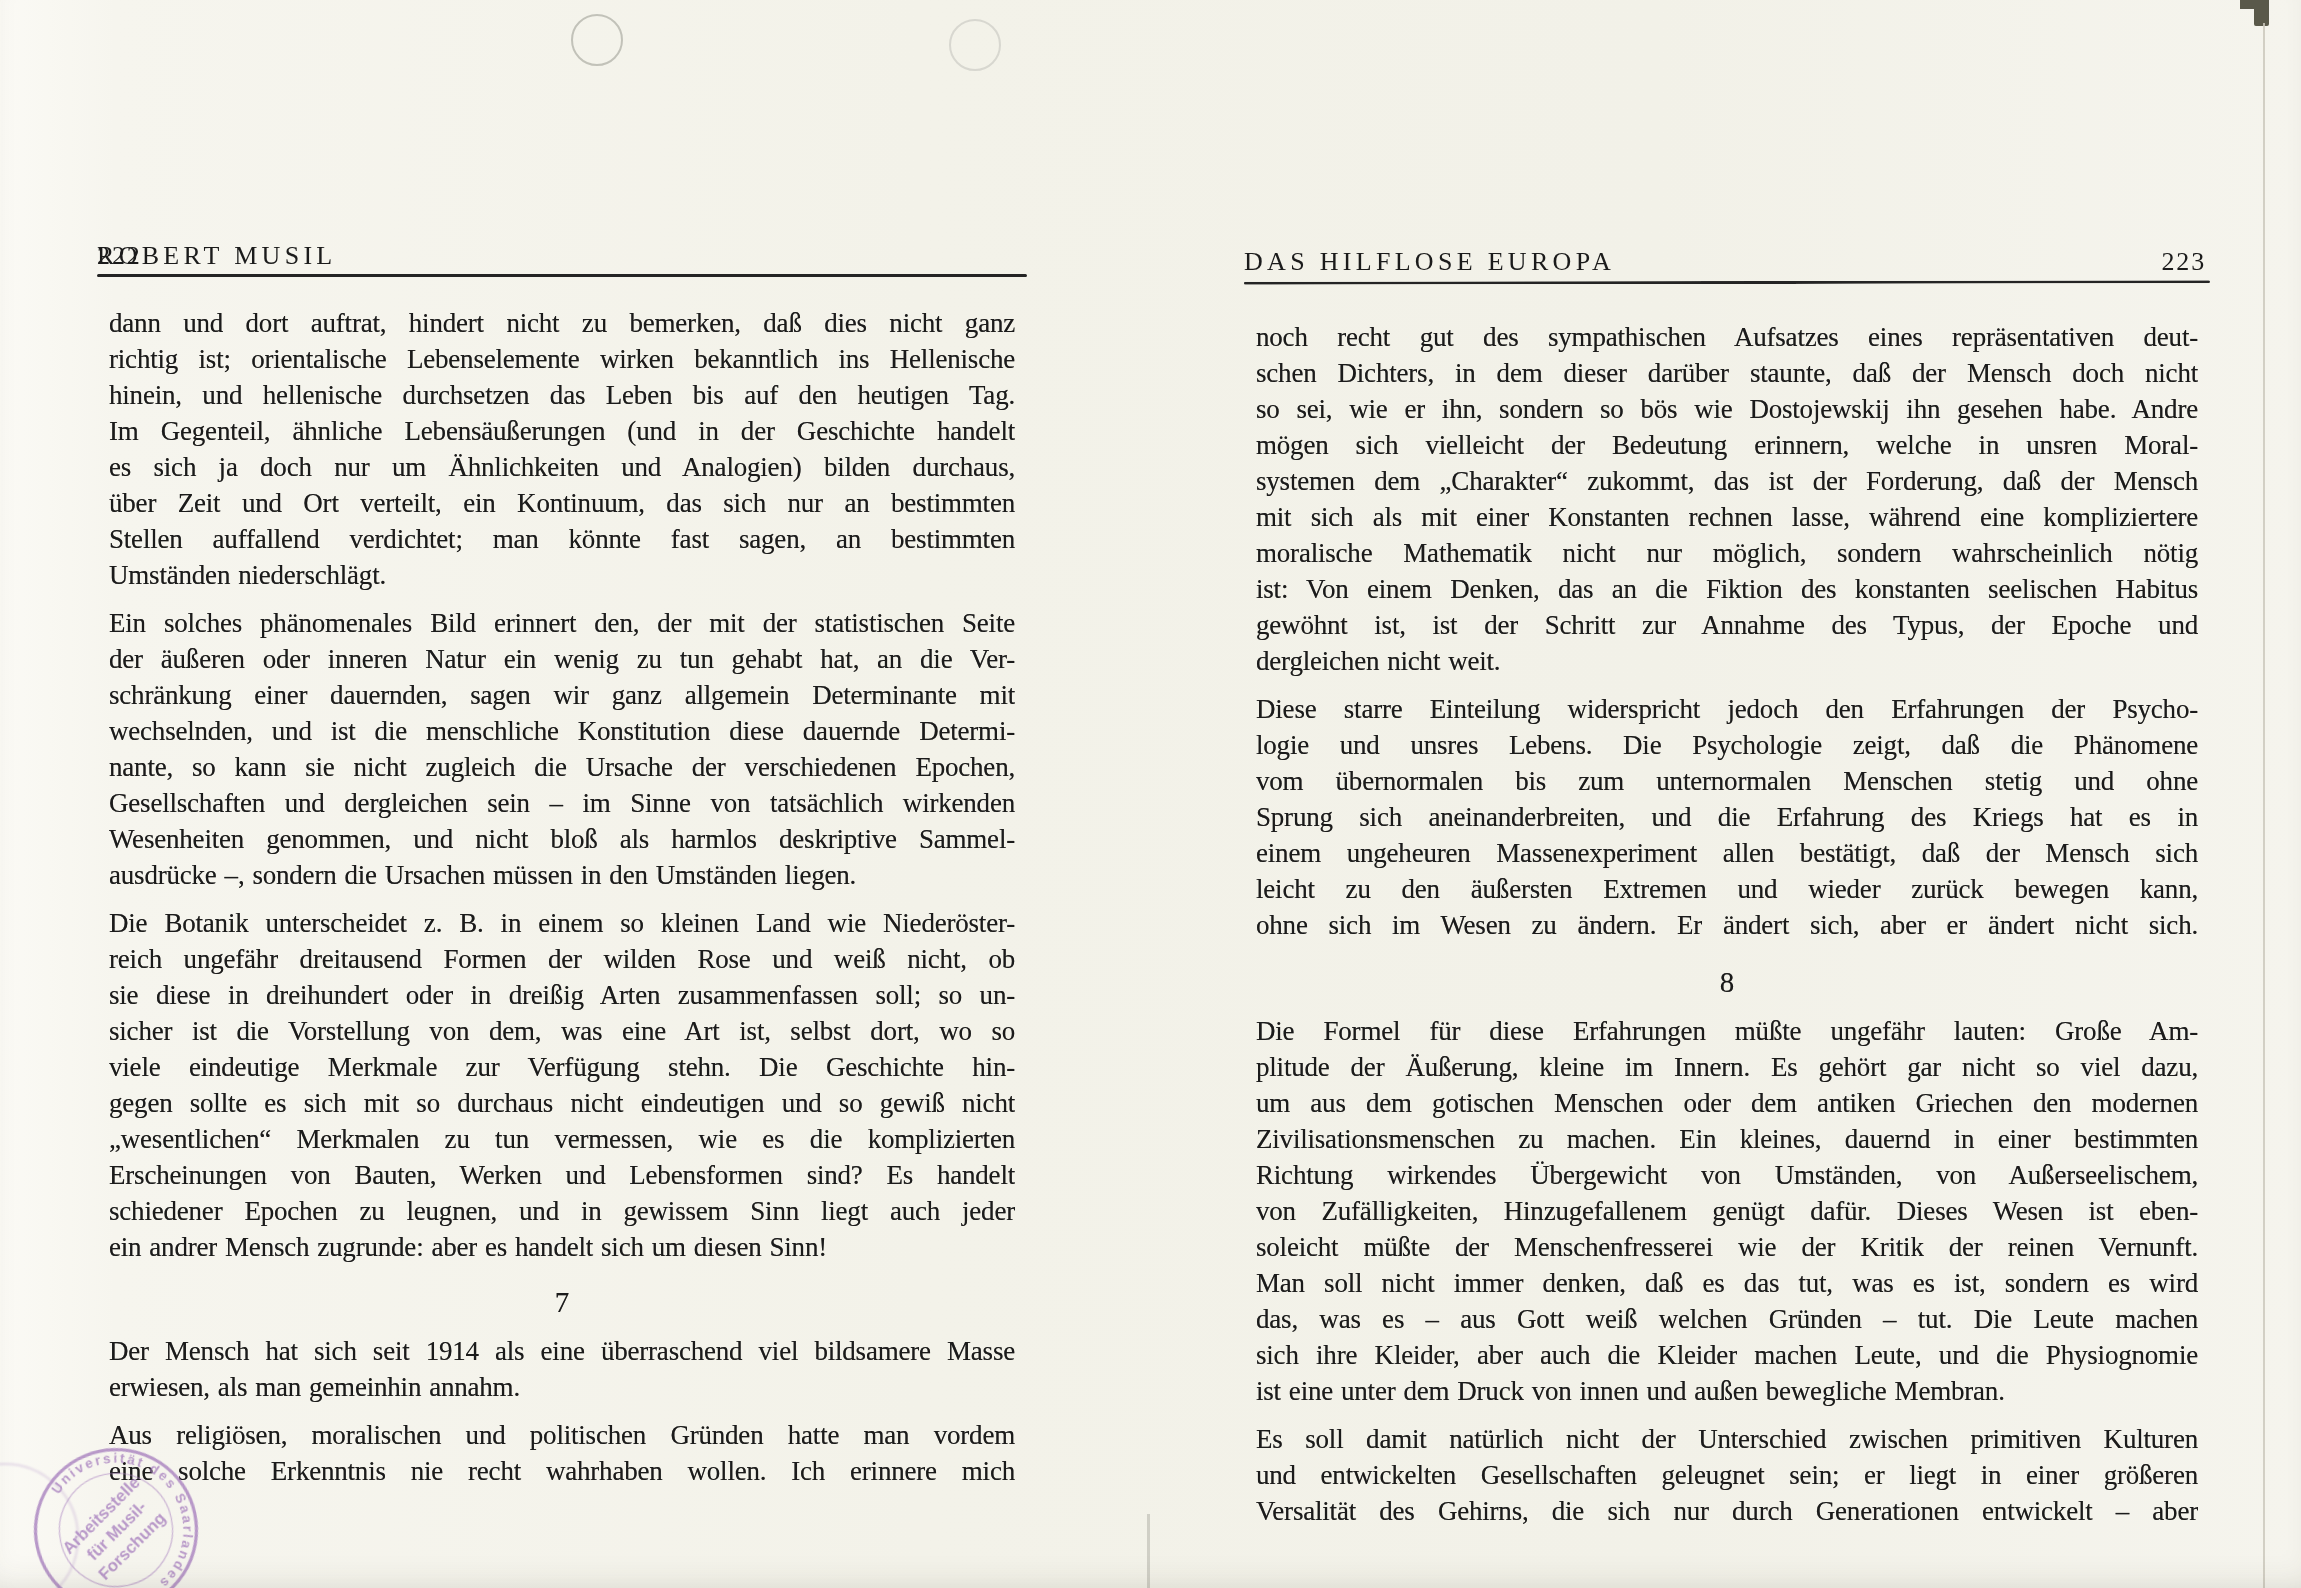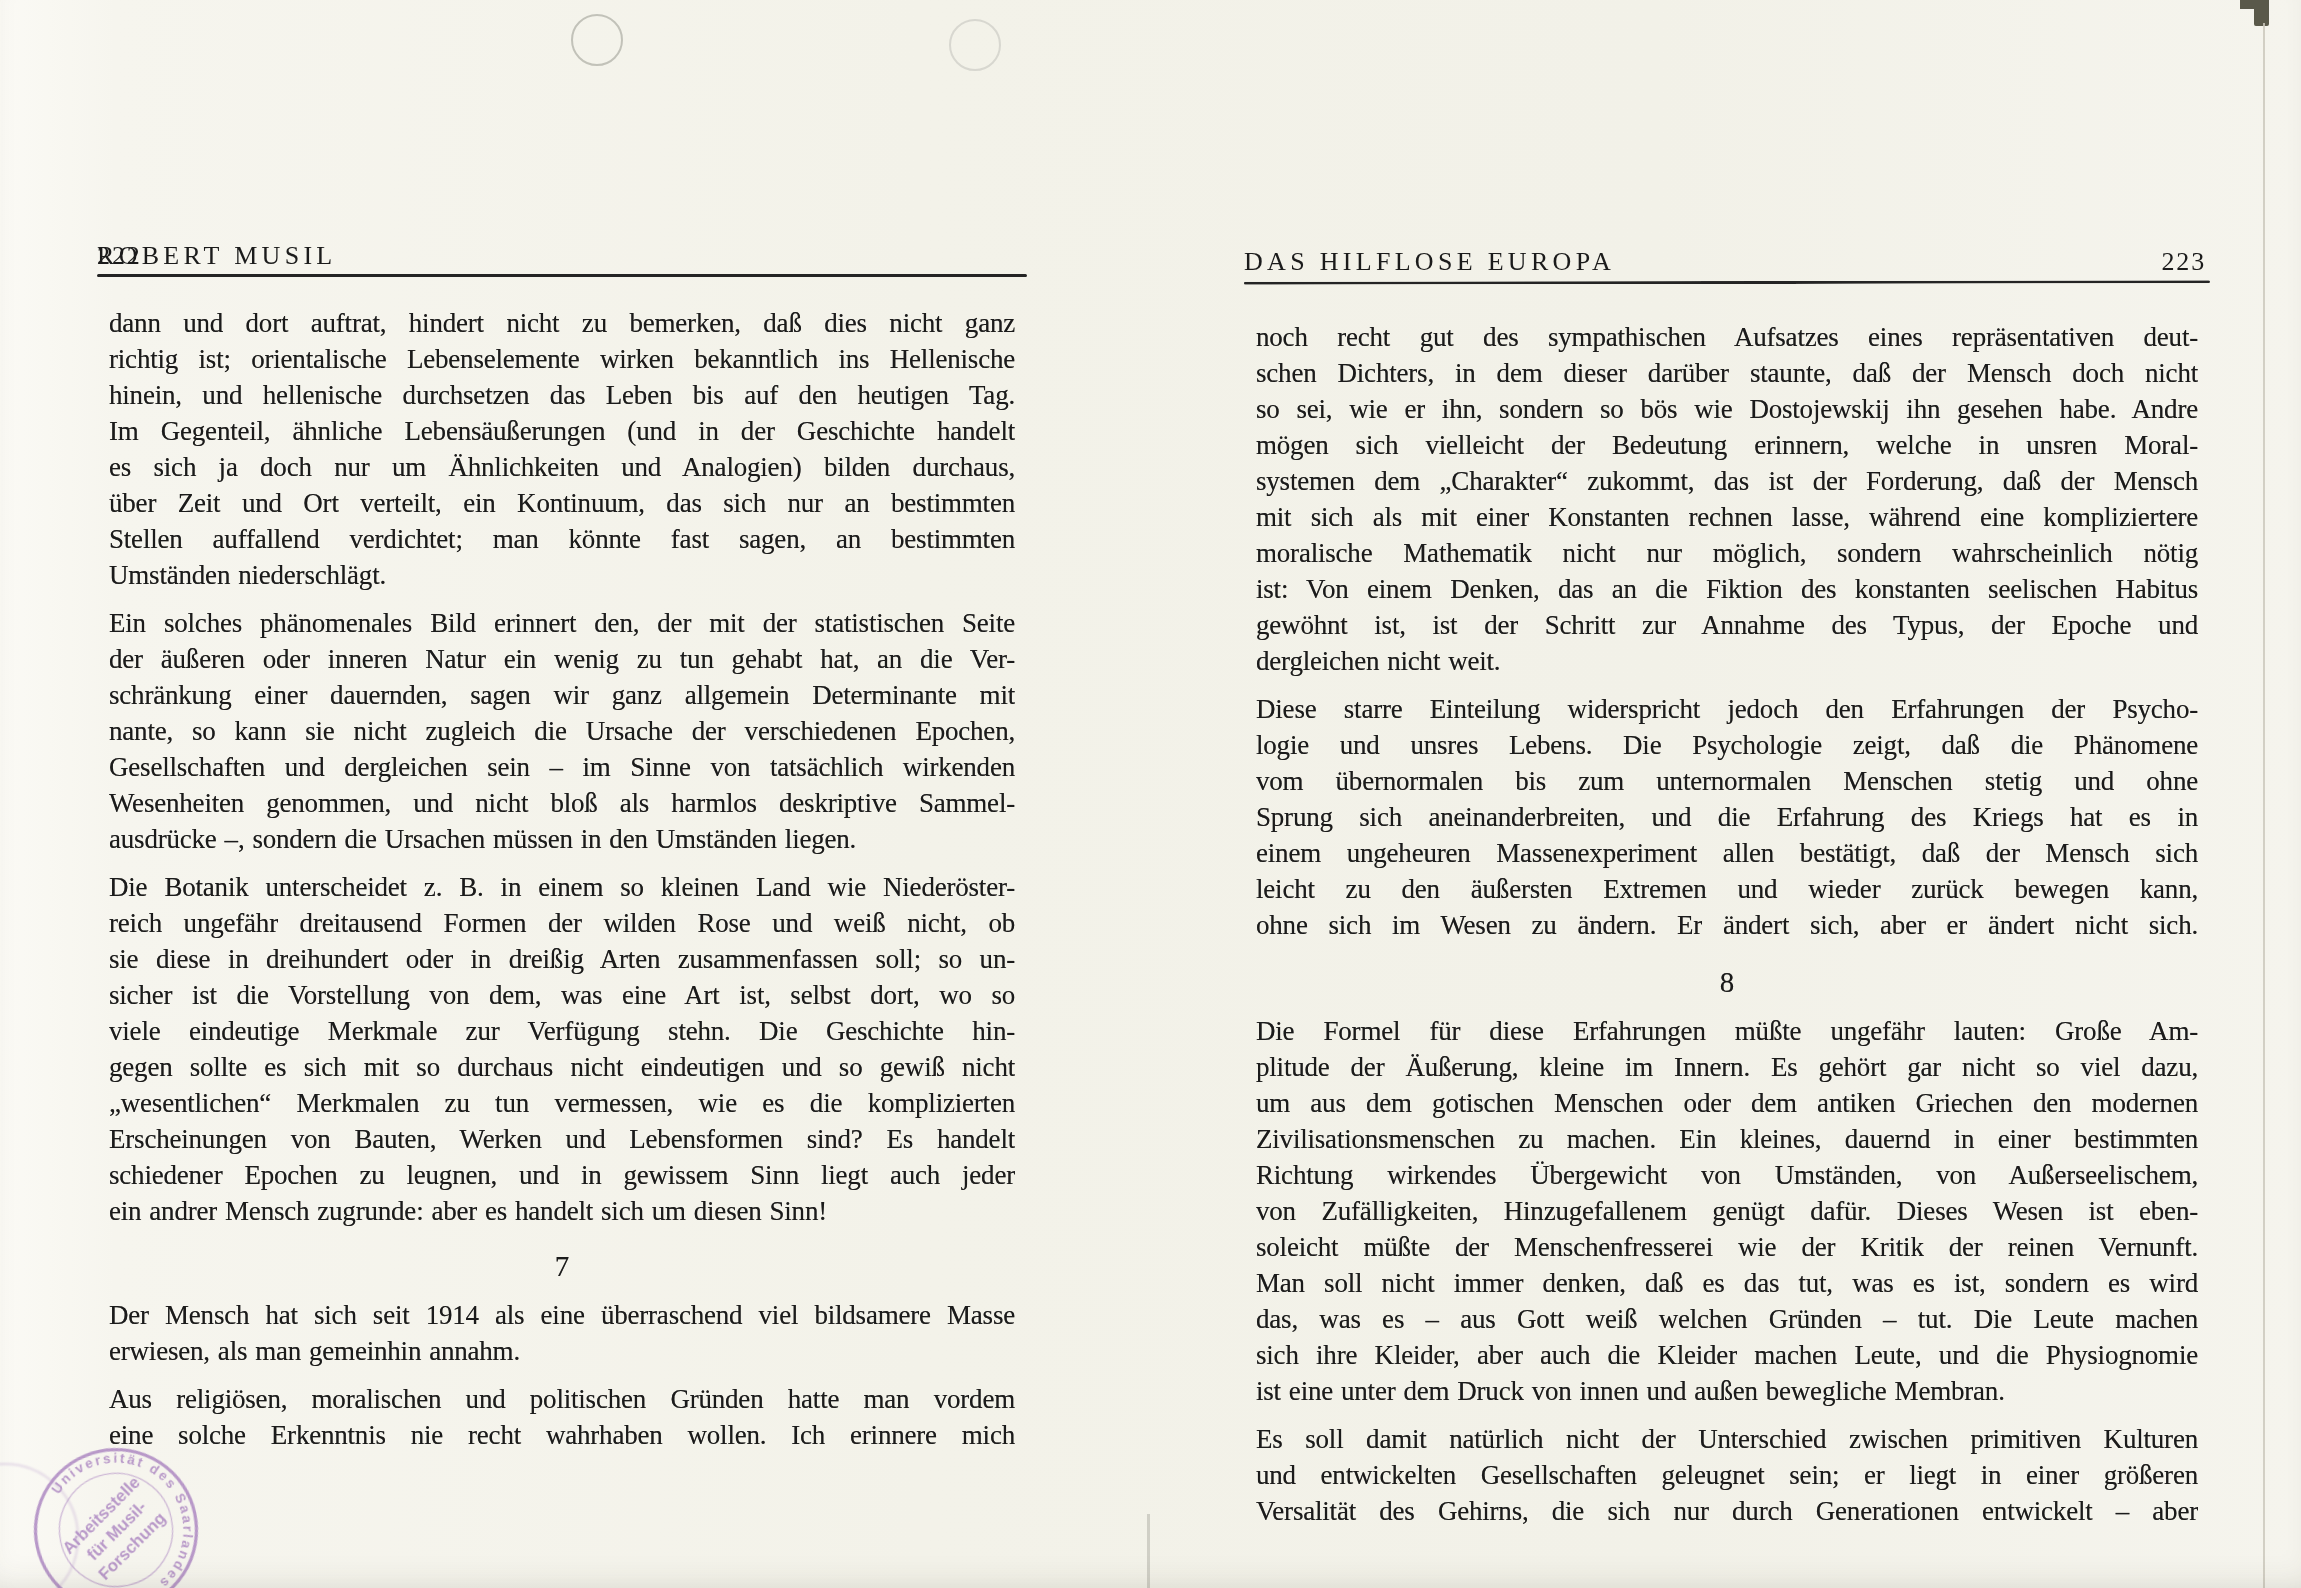--- a/index.html
+++ b/index.html
@@ -80,20 +80,21 @@
           <div class="line">Im Gegenteil, ähnliche Lebensäußerungen (und in der Geschichte handelt</div>
           <div class="line">es sich ja doch nur um Ähnlichkeiten und Analogien) bilden durchaus,</div>
           <div class="line">über Zeit und Ort verteilt, ein Kontinuum, das sich nur an bestimmten</div>
           <div class="line">Stellen auffallend verdichtet; man könnte fast sagen, an bestimmten</div>
           <div class="line short">Umständen niederschlägt.</div>
         </div>
         <div class="para">
           <div class="line">Ein solches phänomenales Bild erinnert den, der mit der statistischen Seite</div>
           <div class="line">der äußeren oder inneren Natur ein wenig zu tun gehabt hat, an die Ver-</div>
           <div class="line">schränkung einer dauernden, sagen wir ganz allgemein Determinante mit</div>
+          <div class="line">wechselnden, und ist die menschliche Konstitution diese dauernde Determi-</div>
           <div class="line">nante, so kann sie nicht zugleich die Ursache der verschiedenen Epochen,</div>
           <div class="line">Gesellschaften und dergleichen sein – im Sinne von tatsächlich wirkenden</div>
           <div class="line">Wesenheiten genommen, und nicht bloß als harmlos deskriptive Sammel-</div>
           <div class="line short">ausdrücke –, sondern die Ursachen müssen in den Umständen liegen.</div>
         </div>
         <div class="para">
           <div class="line">Die Botanik unterscheidet z. B. in einem so kleinen Land wie Niederöster-</div>
           <div class="line">reich ungefähr dreitausend Formen der wilden Rose und weiß nicht, ob</div>
           <div class="line">sie diese in dreihundert oder in dreißig Arten zusammenfassen soll; so un-</div>
           <div class="line">sicher ist die Vorstellung von dem, was eine Art ist, selbst dort, wo so</div>

